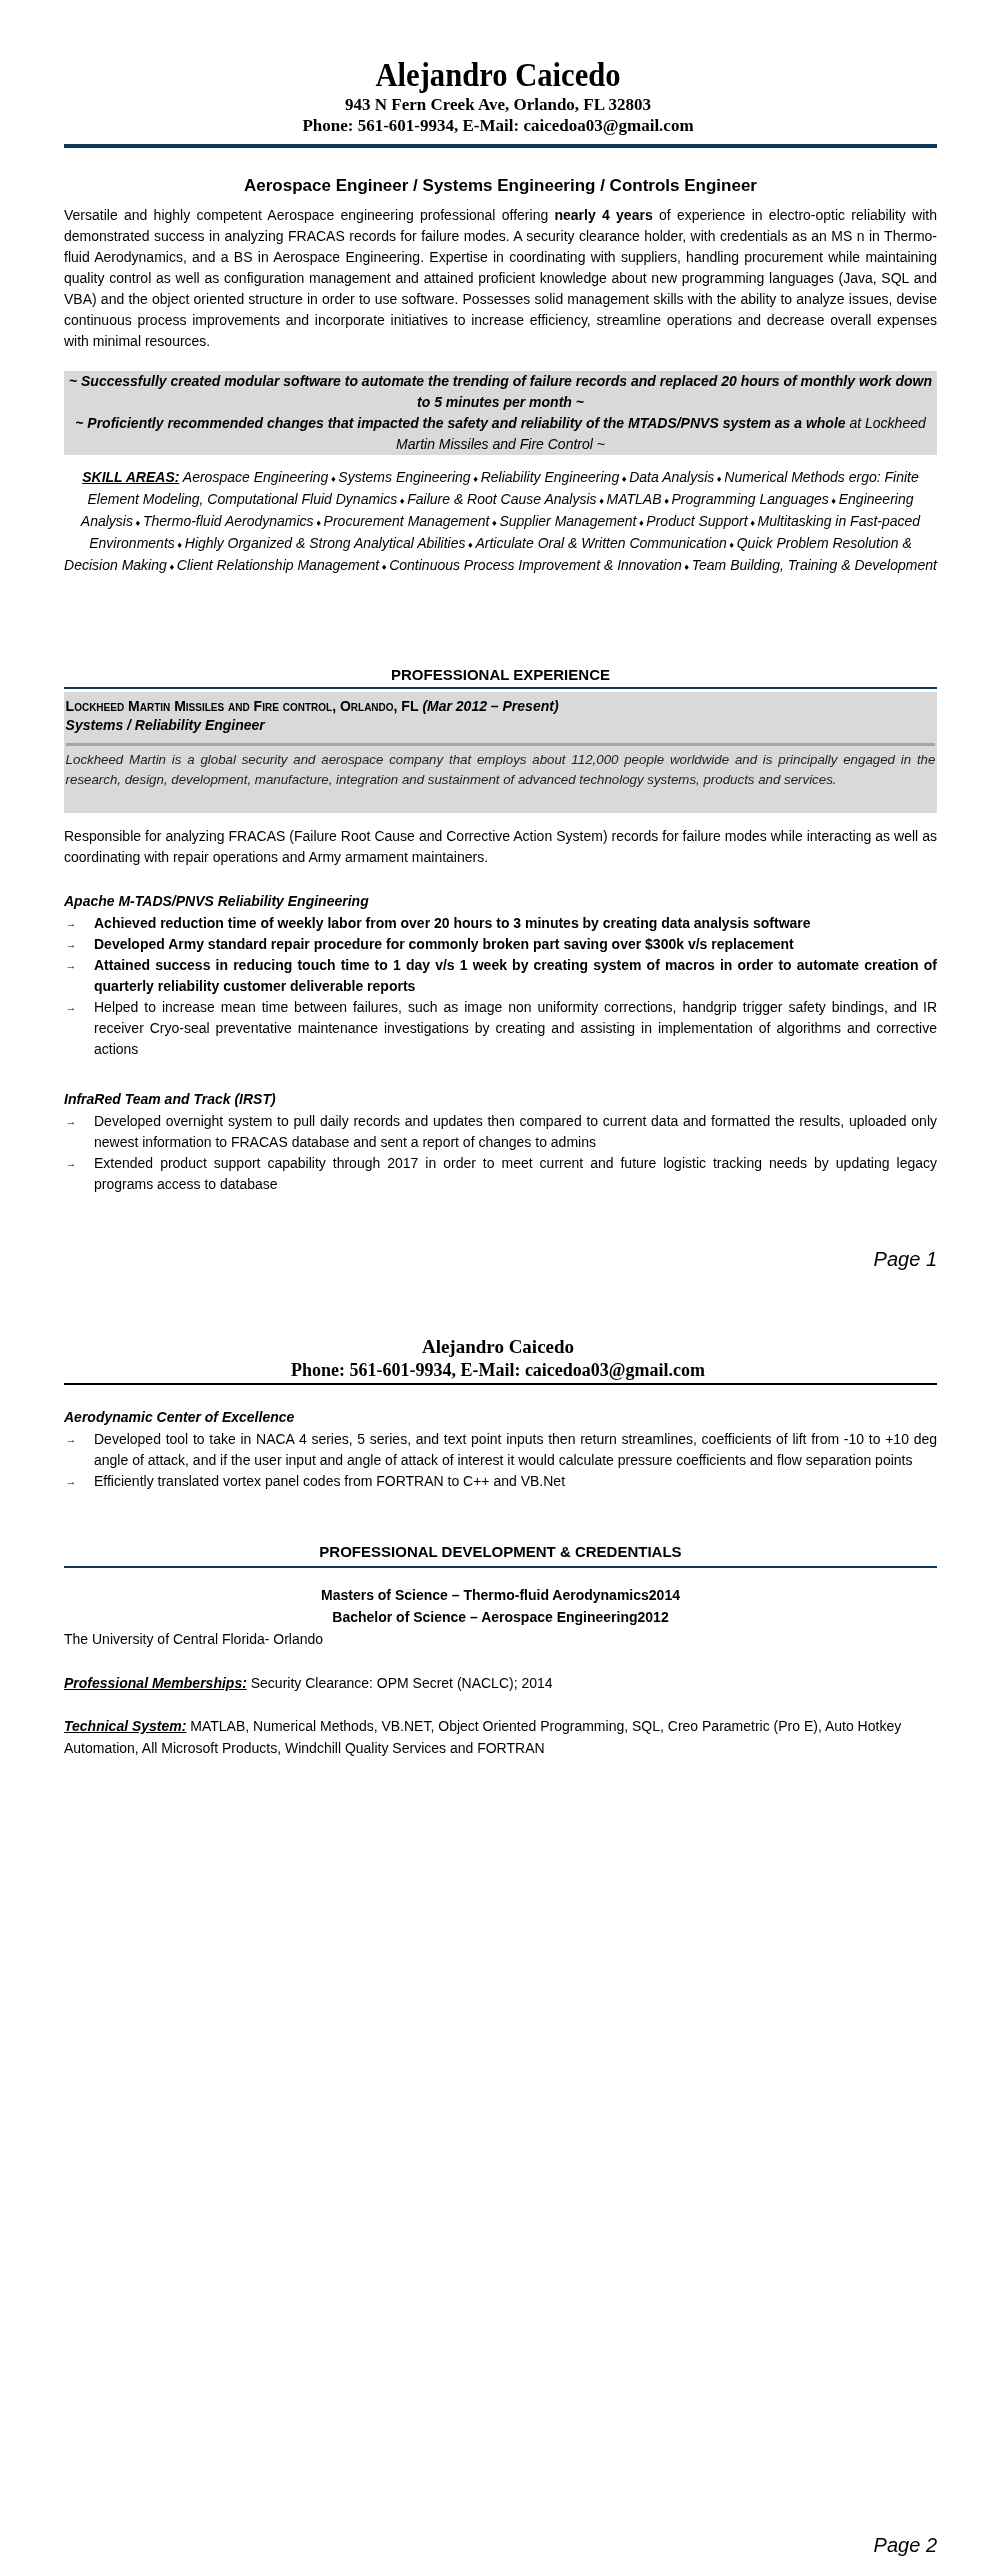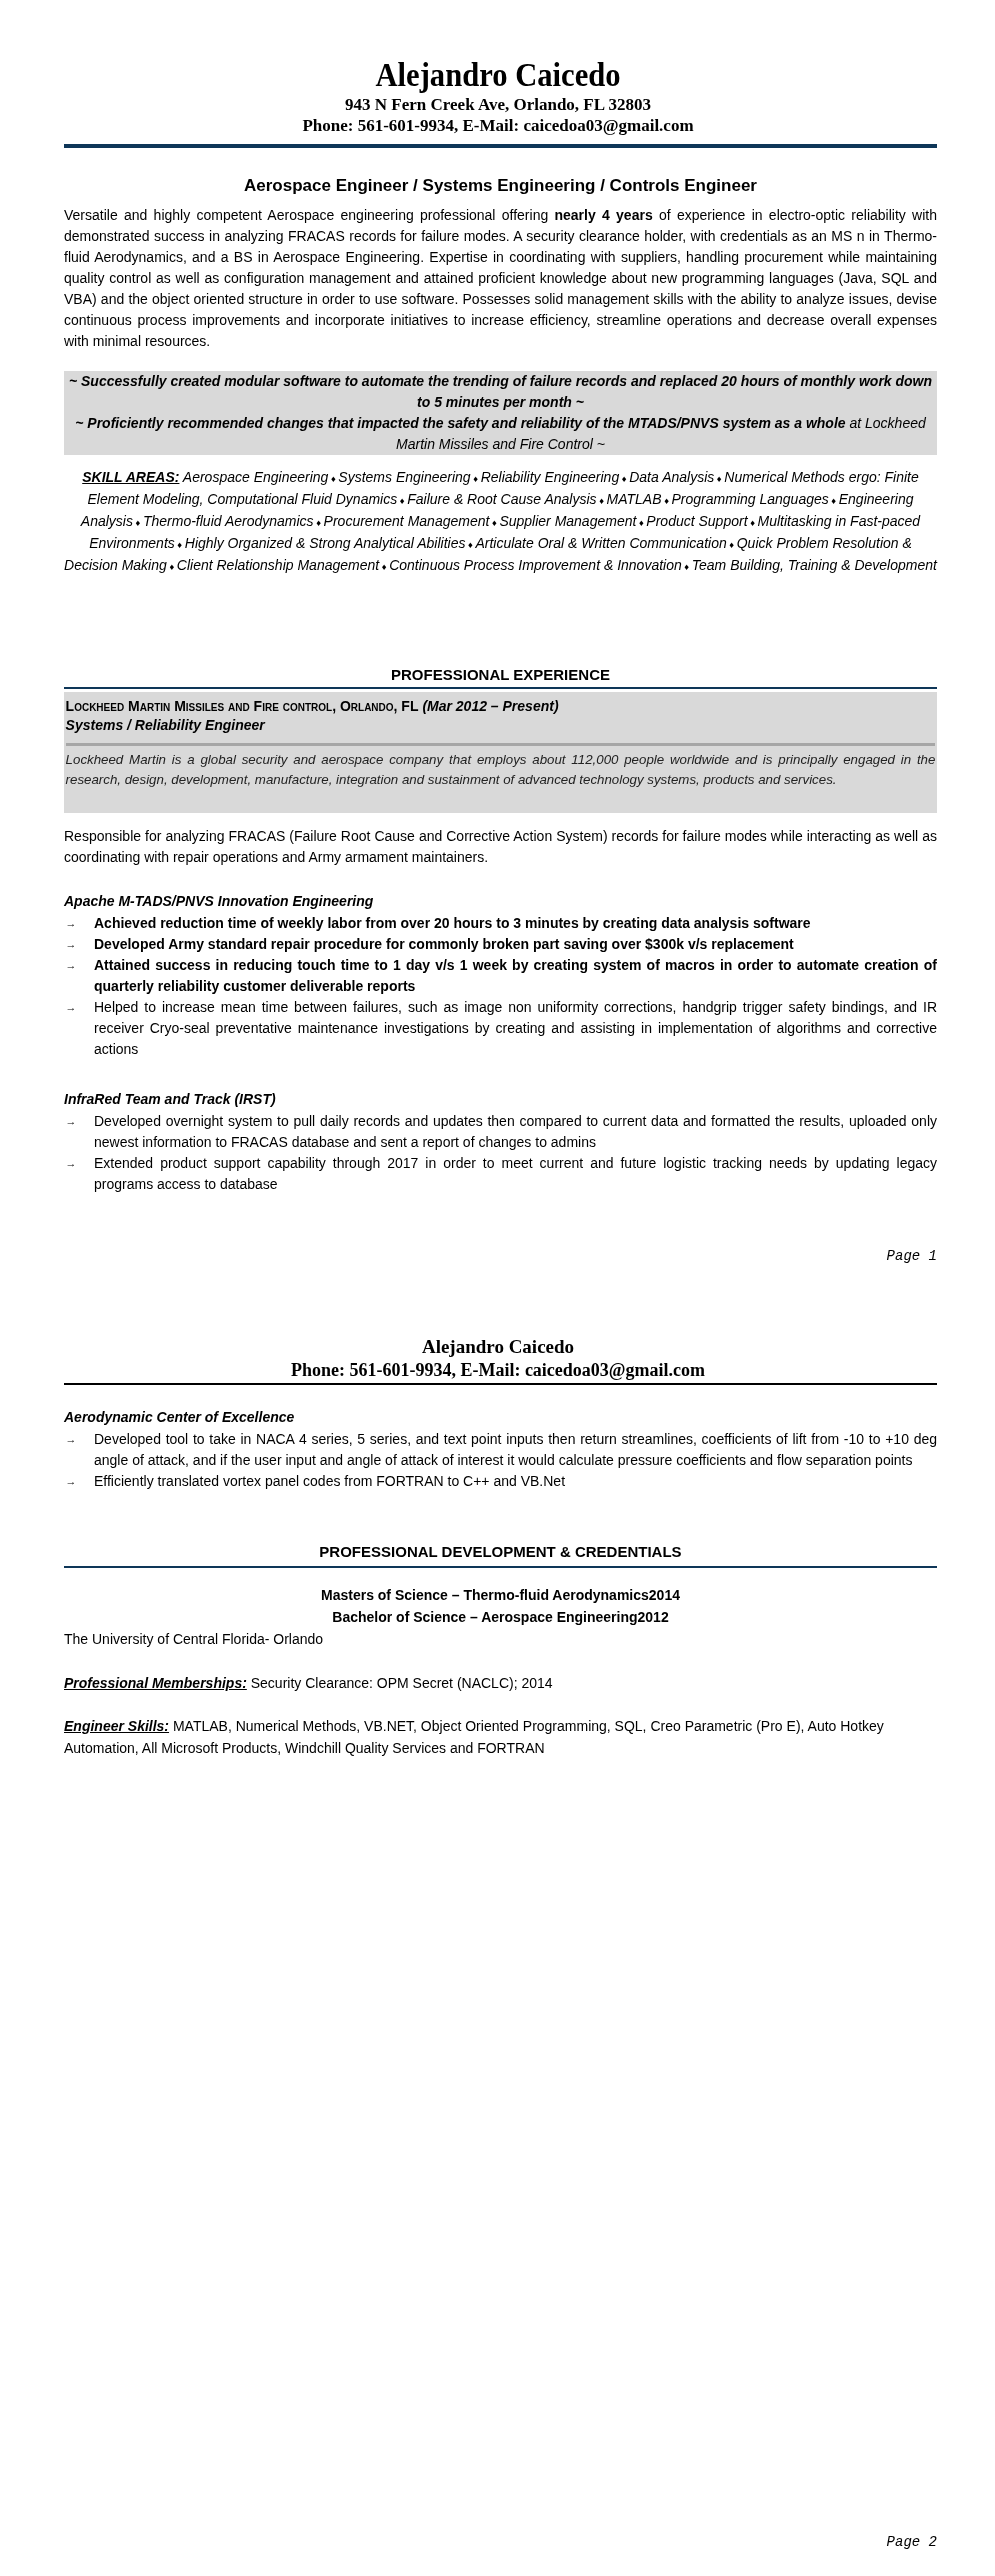--- a/index.html
+++ b/index.html
@@ -27,21 +27,21 @@
   .company .sc { font-variant:small-caps; }
   .company .it { font-style:italic; }
   .role { font-size:14px; line-height:19.5px; font-weight:bold; font-style:italic; }
   .inner-rule { height:2.3px; background:#a6a6a6; }
   .desc { font-size:13.3px; line-height:19.5px; font-style:italic; color:#222; text-align:justify; }
   .subhead { font-size:14px; line-height:19px; font-weight:bold; font-style:italic; }
   ul.arrows { list-style:none; margin:0; padding:0; }
   ul.arrows li { position:relative; padding-left:30px; font-size:14px; line-height:21px; text-align:justify; }
   ul.arrows li .arrow { position:absolute; left:1.6px; top:0; font-size:11px; }
   ul.arrows li.bold { font-weight:bold; }
-  .pagenum { font-size:14px; font-style:italic; text-align:right;font-family:Liberation Mono, monospace; }
+  .pagenum { font-size:20px; font-style:italic; text-align:right; }
   .name2 { top:1336px; left:0; width:996px; font-size:19px; font-weight:bold; line-height:22px; }
   .phone2 { top:1359px; left:0; width:996px; font-size:18px; font-weight:bold; line-height:22px; }
   .rule-thin { height:1.6px; background:#000; }
   .cred-row { font-size:14px; line-height:22px; font-weight:bold; display:flex; justify-content:center; }
   .plain { font-size:14px; line-height:22px; }
   .lbl-u { font-weight:bold; font-style:italic; text-decoration:underline; }
 </style>
 </head>
 <body>
 
@@ -69,21 +69,21 @@
 <div class="abs content gray-box" style="top:692px; height:121px; padding:4.7px 1.6px 0 1.6px; box-sizing:border-box;">
   <div class="company"><span class="sc">Lockheed Martin Missiles and Fire control, Orlando, FL</span> <span class="it">(Mar 2012 – Present)</span></div>
   <div class="role">Systems / Reliability Engineer</div>
   <div class="inner-rule" style="margin:7.8px 0 4.7px 0;"></div>
   <div class="desc">Lockheed Martin is a global security and aerospace company that employs about 112,000 people worldwide and is principally engaged in the research, design, development, manufacture, integration and sustainment of advanced technology systems, products and services.</div>
 </div>
 
 <div class="abs content para" style="top:826px;">Responsible for analyzing FRACAS (Failure Root Cause and Corrective Action System) records for failure modes while interacting as well as coordinating with repair operations and Army armament maintainers.</div>
 
 <div class="abs content" style="top:892px;" id="proj0">
-  <div class="subhead" style="margin-bottom:2.3px;">Apache M-TADS/PNVS Innovation Engineering</div>
+  <div class="subhead" style="margin-bottom:2.3px;">Apache M-TADS/PNVS Reliability Engineering</div>
   <ul class="arrows">
       <li class="bold"><span class="arrow">→</span><span>Achieved reduction time of weekly labor from over 20 hours to 3 minutes by creating data analysis software</span></li>
       <li class="bold"><span class="arrow">→</span><span>Developed Army standard repair procedure for commonly broken part saving over $300k v/s replacement</span></li>
       <li class="bold"><span class="arrow">→</span><span>Attained success in reducing touch time to 1 day v/s 1 week by creating system of macros in order to automate creation of quarterly reliability customer deliverable reports</span></li>
       <li><span class="arrow">→</span><span>Helped to increase mean time between failures, such as image non uniformity corrections, handgrip trigger safety bindings, and IR receiver Cryo-seal preventative maintenance investigations by creating and assisting in implementation of algorithms and corrective actions</span></li>
     </ul>
 </div>
 
 <div class="abs content" style="top:1090px;" id="proj1">
   <div class="subhead" style="margin-bottom:2.3px;">InfraRed Team and Track (IRST)</div>
@@ -117,16 +117,16 @@
     </div>
   <div class="cred-row">
       <span>Bachelor of Science – Aerospace Engineering</span>
       <span>2012</span>
     </div>
   <div class="plain">The University of Central Florida- Orlando</div>
 </div>
 
 <div class="abs content plain" style="top:1672px;"><span class="lbl-u">Professional Memberships:</span><span> Security Clearance: OPM Secret (NACLC); 2014</span></div>
 
-<div class="abs content plain" style="top:1715px;"><span class="lbl-u">Engineer Skills:</span><span> MATLAB, Numerical Methods, VB.NET, Object Oriented Programming, SQL, Creo Parametric (Pro E), Auto Hotkey Automation, All Microsoft Products, Windchill Quality Services and FORTRAN</span></div>
+<div class="abs content plain" style="top:1715px;"><span class="lbl-u">Technical System:</span><span> MATLAB, Numerical Methods, VB.NET, Object Oriented Programming, SQL, Creo Parametric (Pro E), Auto Hotkey Automation, All Microsoft Products, Windchill Quality Services and FORTRAN</span></div>
 
 <div class="abs content pagenum" style="top:2534px;">Page 2</div>
 
 
 </body></html>

